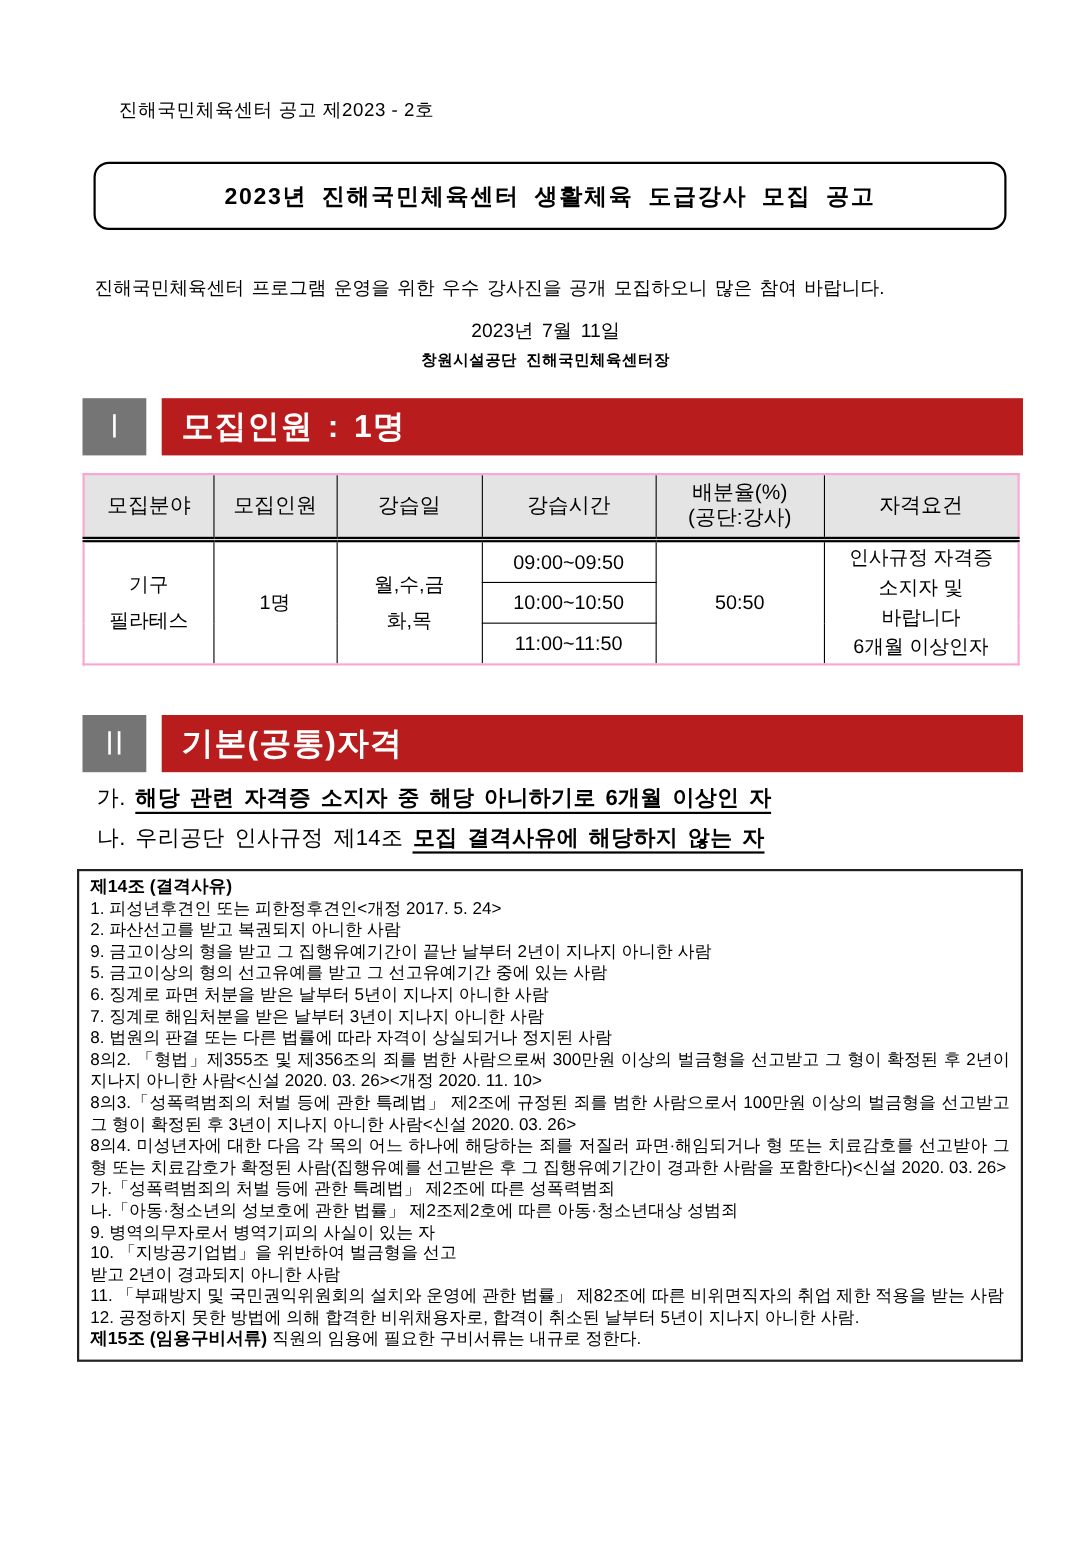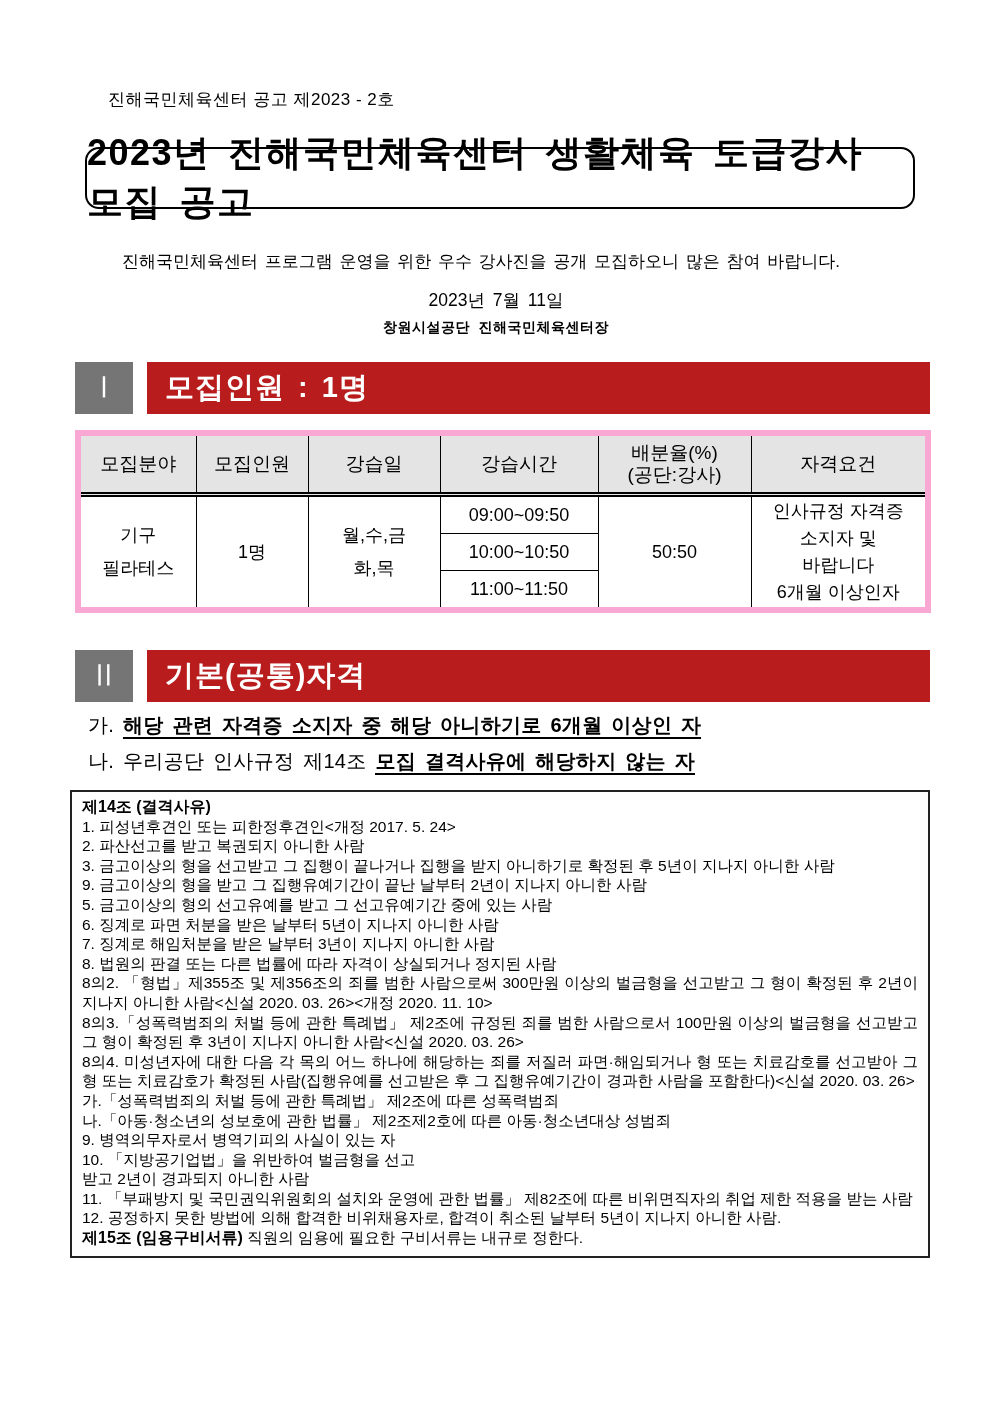--- a/index.html
+++ b/index.html
@@ -5,45 +5,45 @@
   html,body { margin:0; padding:0; }
   body {
     width:992px; height:1403px; background:#ffffff; position:relative;
     font-family:"Liberation Sans", sans-serif; color:#000;
   }
   .notice-no { position:absolute; left:65px; top:88px; font-size:17px; letter-spacing:.5px;margin-left:43px; }
 
   .title-box {
     position:absolute; left:85px; top:147px; width:826px; height:58px;
     border:2px solid #000; border-radius:14px;
-    display:flex; align-items:center; 
-    font-weight:bold; font-size:36px; letter-spacing:1.5px; word-spacing:6px;
+    display:flex; align-items:center; justify-content:center;
+    font-weight:bold; font-size:21px; letter-spacing:1.5px; word-spacing:6px;
   }
 
-  .intro  { position:absolute; left:86px;  top:250px; width:830px; font-size:17px; word-spacing:2px;margin-left:36px; }
+  .intro  { position:absolute; left:86px;  top:250px; width:830px; font-size:17px; word-spacing:2px; }
   .date   { position:absolute; left:0; top:288px; width:992px; text-align:center; font-size:17.5px; word-spacing:3px; }
   .signer { position:absolute; left:0; top:319px; width:992px; text-align:center; font-size:14px; font-weight:bold; letter-spacing:.5px; word-spacing:4px; }
 
   .section-row { position:absolute; left:75px; display:flex; width:855px; height:52px; }
   .section-1 { top:362px; }
   .section-2 { top:650px; }
   .numeral-box {
     width:58px; height:52px; background:#757575; color:#fff;
     font-family:"Liberation Serif", serif; font-size:29px;
     display:flex; align-items:center; justify-content:center; flex:none;
   }
   .section-title-bar {
     margin-left:14px; flex:1; background:#b91c1c; color:#fff;
     font-size:29px; font-weight:bold; display:flex; align-items:center;
     padding-left:18px; letter-spacing:1px; word-spacing:4px;
   }
 
   table.recruit {
     position:absolute; left:75px; top:430px; border-collapse:collapse;
-    border:6px solid #f9a8d4; table-layout:fixed;
+    border:2px solid #f9a8d4; table-layout:fixed;
   }
   table.recruit th, table.recruit td {
     border:1px solid #000; text-align:center; vertical-align:middle; padding:0;
   }
   table.recruit th {
     background:#e4e4e4; height:56px; font-weight:normal; font-size:19px;
     line-height:22px; border-bottom:5px double #000;
   }
   table.recruit td { font-size:18px; }
   td.cell-multiline { line-height:33px; }
@@ -149,21 +149,20 @@
 </div>
 <div class="basic-item basic-na">
   <span>나. 우리공단 인사규정 제14조 </span>
   <span class="bold-underline">모집 결격사유에 해당하지 않는 자</span>
 </div>
 
 <div class="clause-box">
   <div class="clause-heading">제14조 (결격사유)</div>
   <div class="clause-item">1. 피성년후견인 또는 피한정후견인&lt;개정 2017. 5. 24&gt;</div>
   <div class="clause-item">2. 파산선고를 받고 복권되지 아니한 사람</div>
-  <div class="clause-item">3. 금고이상의 형을 선고받고 그 집행이 끝나거나 집행을 받지 아니하기로 확정된 후 5년이 지나지 아니한 사람</div>
   <div class="clause-item">9. 금고이상의 형을 받고 그 집행유예기간이 끝난 날부터 2년이 지나지 아니한 사람</div>
   <div class="clause-item">5. 금고이상의 형의 선고유예를 받고 그 선고유예기간 중에 있는 사람</div>
   <div class="clause-item">6. 징계로 파면 처분을 받은 날부터 5년이 지나지 아니한 사람</div>
   <div class="clause-item">7. 징계로 해임처분을 받은 날부터 3년이 지나지 아니한 사람</div>
   <div class="clause-item">8. 법원의 판결 또는 다른 법률에 따라 자격이 상실되거나 정지된 사람</div>
   <div class="clause-item">8의2. 「형법」제355조 및 제356조의 죄를 범한 사람으로써 300만원 이상의 벌금형을 선고받고 그 형이 확정된 후 2년이 지나지 아니한 사람&lt;신설 2020. 03. 26&gt;&lt;개정 2020. 11. 10&gt;</div>
   <div class="clause-item">8의3.「성폭력범죄의 처벌 등에 관한 특례법」 제2조에 규정된 죄를 범한 사람으로서 100만원 이상의 벌금형을 선고받고 그 형이 확정된 후 3년이 지나지 아니한 사람&lt;신설 2020. 03. 26&gt;</div>
   <div class="clause-item">8의4. 미성년자에 대한 다음 각 목의 어느 하나에 해당하는 죄를 저질러 파면·해임되거나 형 또는 치료감호를 선고받아 그 형 또는 치료감호가 확정된 사람(집행유예를 선고받은 후 그 집행유예기간이 경과한 사람을 포함한다)&lt;신설 2020. 03. 26&gt;</div>
   <div class="clause-item">가.「성폭력범죄의 처벌 등에 관한 특례법」 제2조에 따른 성폭력범죄</div>
   <div class="clause-item">나.「아동·청소년의 성보호에 관한 법률」 제2조제2호에 따른 아동·청소년대상 성범죄</div>

